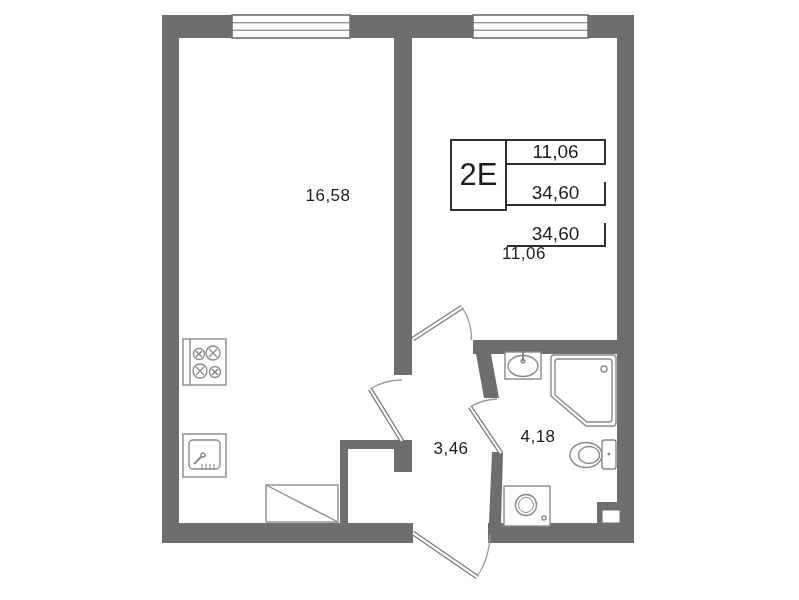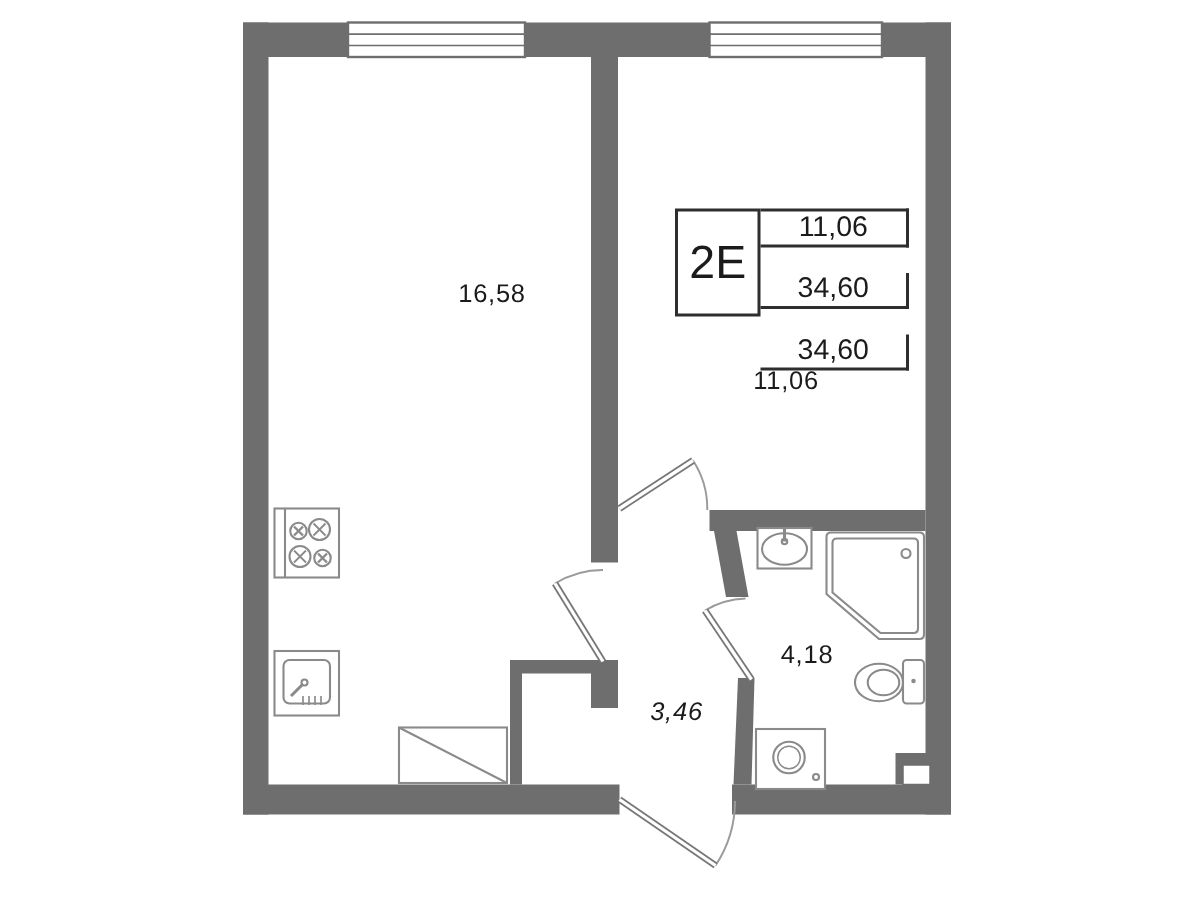--- a/index.html
+++ b/index.html
@@ -143,21 +143,21 @@
       <rect x="504" y="486" width="46" height="40" fill="#fff"></rect>
       <circle cx="526" cy="505" r="10.5"></circle>
       <circle cx="526" cy="505" r="7.5" stroke-width="1"></circle>
       <circle cx="544" cy="518" r="2"></circle>
     </g>
   </g>
 </svg>
 
   <div class="room-label" style="left:308px;top:196px;margin-left:20px;">16,58</div>
   <div class="room-label" style="left:524px;top:254px;">11,06</div>
-  <div class="room-label" style="left:451px;top:475px;font-style:italic;">3,46</div>
+  <div class="room-label" style="left:451px;top:449px;">3,46</div>
   <div class="room-label" style="left:538px;top:437px;">4,18</div>
 
   <div class="info-table">
     <div class="info-left">2Е</div>
     <div class="info-right">
       <div class="info-row">11,06</div>
       <div class="info-row">34,60</div>
       <div class="info-row">34,60</div>
     </div>
   </div>

